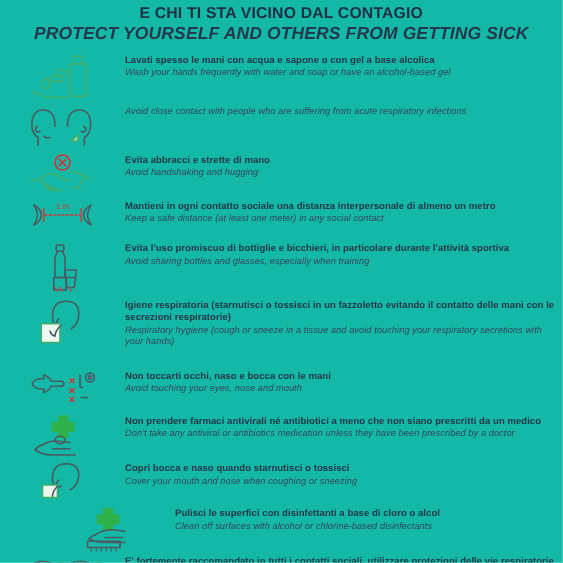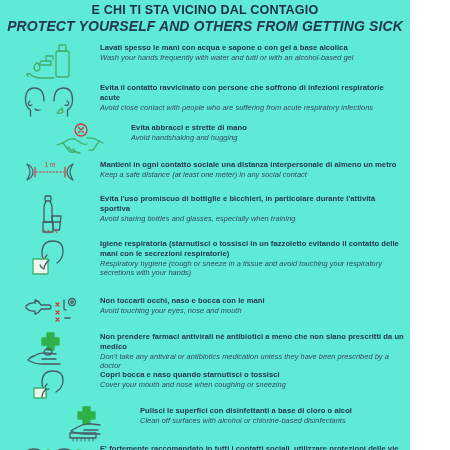--- a/index.html
+++ b/index.html
@@ -8,23 +8,23 @@
   }
   body {
     width: 450px;
     height: 450px;
     background: #ffffff;
     font-family: "Liberation Sans", sans-serif;
     overflow: hidden;
   }
   .poster {
     position: relative;
-    width: 410px;
+    width: 450px;
     height: 450px;
-    background: #5eead4;
+    background: #14b8a6;
     box-sizing: border-box;
     overflow: hidden;
   }
   .header {
     text-align: center;
     padding-top: 3px;
   }
   .header-title {
     font-size: 12.6px;
     font-weight: bold;
@@ -107,42 +107,41 @@
           <path d="M24 13 h7 v3"></path>
           <path d="M24 13 v5"></path>
           <path d="M19 18 h10 v4 h-12 z"></path>
           <path d="M13 22 q-2 3 0 5 q2 2 4 0 q2 -2 0 -5 q-1 -1.5 -2 -2.5 q-1 1 -2 2.5 z"></path>
           <path d="M8 31 q4 4 12 4 h12"></path>
           <path d="M8 31 q-2 -1 -3 0 q-1 1 1 2"></path>
         </svg>
       </div>
       <div class="text-cell">
         <div class="t-it">Lavati spesso le mani con acqua e sapone o con gel a base alcolica</div>
-        <div class="t-en">Wash your hands frequently with water and tutti or with an alcohol-based gel</div>
+        <div class="t-en">Wash your hands frequently with water and soap or have an alcohol-based gel</div>
       </div>
     </div>
 
     <div class="row" style="height:40px;">
       <div class="icon-cell">
         <svg width="56" height="36" viewBox="0 0 56 36" fill="none" stroke="#4a5a63" stroke-width="1.3" stroke-linecap="round" stroke-linejoin="round">
           <path d="M22 18 q0 -13 -9.5 -13 q-9 0 -9 12 q0 7 5 10 l0 6" stroke="#4a5a63"></path>
           <path d="M8 18 q-3 2 -1 4 q1 1 3 0"></path>
           <path d="M13 26 q2 2 5 1"></path>
           <path d="M32 18 q0 -13 9.5 -13 q9 0 9 12 q0 7 -5 10 l0 6"></path>
           <path d="M45 18 q3 2 1 4 q-1 1 -3 0"></path>
           <path d="M40 25 q-3 2 -5 5 q3 1 6 -1 z" fill="#8fd4a8" stroke="#3fae6a"></path>
         </svg>
       </div>
       <div class="text-cell">
-        <div class="t-it">Evita il contatto ravvicinato con persone che soffrono di infezioni respiratorie acute</div>
         <div class="t-en">Avoid close contact with people who are suffering from acute respiratory infections</div>
       </div>
     </div>
 
-    <div class="row" style="height:37px;margin-left:31px;">
+    <div class="row" style="height:37px;">
       <div class="icon-cell">
         <svg width="56" height="34" viewBox="0 0 56 34" fill="none" stroke="#3fae6a" stroke-width="1.3" stroke-linecap="round" stroke-linejoin="round">
           <circle cx="28" cy="7" r="6" stroke="#d0373b"></circle>
           <path d="M25.5 4.5 l5 5 M30.5 4.5 l-5 5" stroke="#d0373b"></path>
           <path d="M10 20 q6 -5 12 -4 l6 4 q3 2 6 1"></path>
           <path d="M10 20 l6 8 q2 2 5 1"></path>
           <path d="M15 24 q3 4 7 5"></path>
           <path d="M20 26 q3 4 7 4"></path>
           <path d="M46 18 q-6 -4 -12 -3"></path>
           <path d="M46 18 l-5 8 q-2 2 -5 1"></path>

